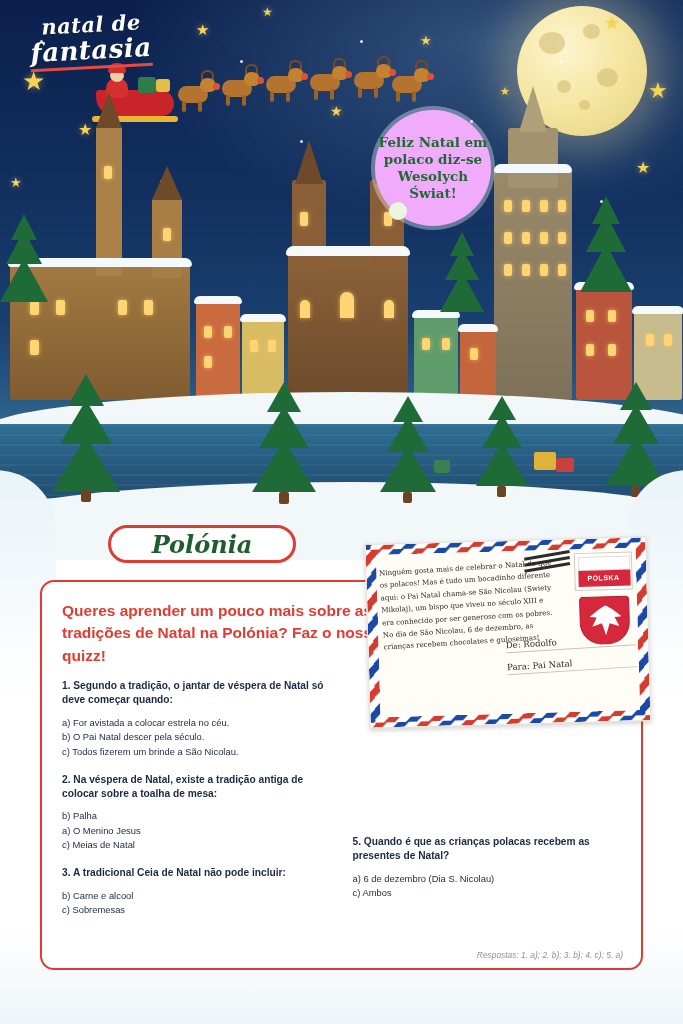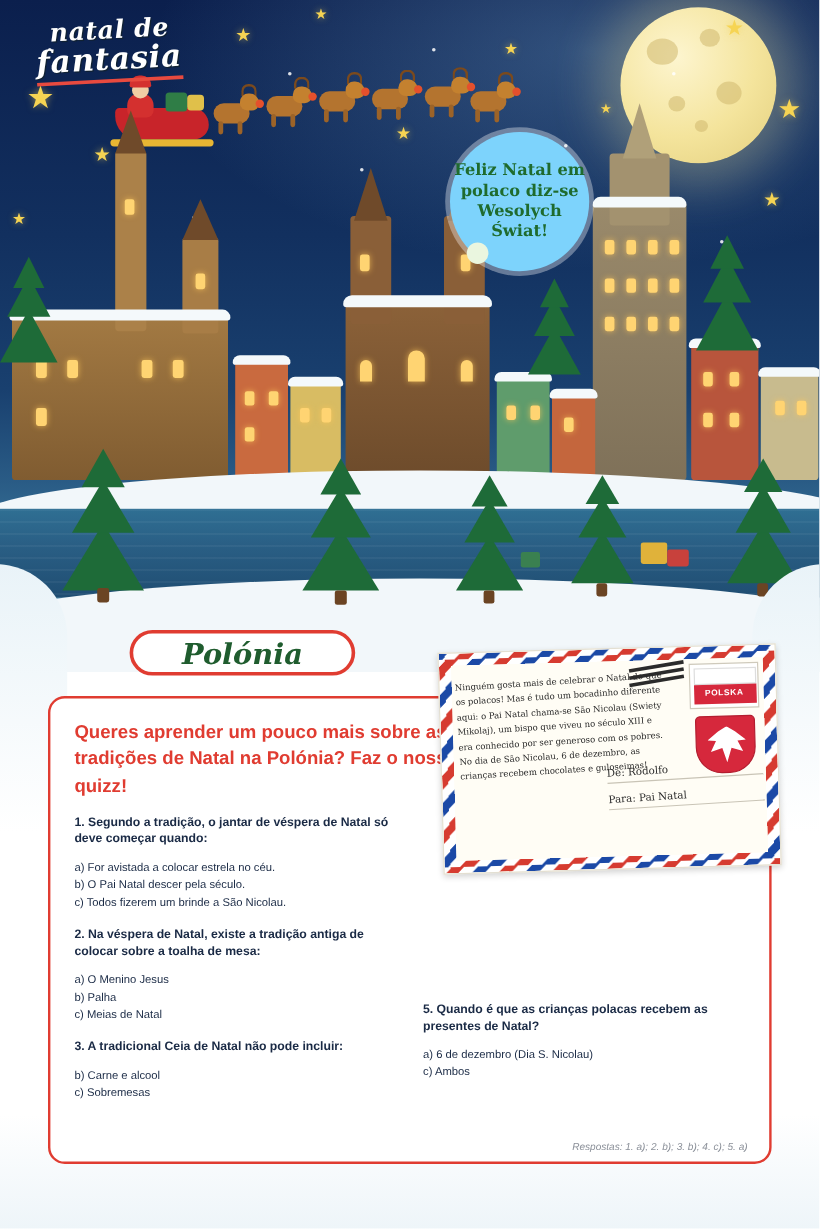--- a/index.html
+++ b/index.html
@@ -119,21 +119,21 @@
     position:absolute; left: 16px; top: 12px; width: 150px; height: 62px;
     color:#ffffff; text-align:center;
   }
   .logo .l1 { font-family:"DejaVu Serif", serif; font-style:italic; font-weight:bold; font-size:21px; letter-spacing:.5px; transform: rotate(-3deg); text-shadow: 1px 1px 0 #123; }
   .logo .l2 { font-family:"DejaVu Serif", serif; font-style:italic; font-weight:bold; font-size:26px; letter-spacing:.5px; margin-top:-2px; transform: rotate(-3deg); text-shadow: 1px 1px 0 #123; }
   .logo .l2 span{ border-bottom:3px solid #e84a3f; padding-bottom:1px; }
 
   
   .bubble {
     position:absolute; left: 375px; top: 110px; width: 116px; height: 116px;
-    background: #7dd3fc; border-radius: 50%;
+    background: #f0abfc; border-radius: 50%;
     color: #1f6b2e; text-align:center;
     display:flex; align-items:center; justify-content:center;
     box-shadow: 0 0 0 4px rgba(255,255,255,0.35);
   }
   .bubble .txt{ font-weight:bold; font-size:13.5px; line-height:1.25; font-family:"DejaVu Serif", serif; }
   .bubble:after{
     content:""; position:absolute; left: 14px; bottom: 6px;
     width: 18px; height: 18px; background:#eaf6df; border-radius:50%;
   }
 
@@ -501,22 +501,22 @@
 
         <div class="q">
           <div class="qt">1. Segundo a tradição, o jantar de véspera de Natal só deve começar quando:</div>
           <div class="opt">a) For avistada a colocar estrela no céu.</div>
           <div class="opt">b) O Pai Natal descer pela século.</div>
           <div class="opt">c) Todos fizerem um brinde a São Nicolau.</div>
         </div>
 
         <div class="q">
           <div class="qt">2. Na véspera de Natal, existe a tradição antiga de colocar sobre a toalha de mesa:</div>
+          <div class="opt">b) Palha</div>
           <div class="opt">a) O Menino Jesus</div>
-          <div class="opt">b) Palha</div>
           <div class="opt">c) Meias de Natal</div>
         </div>
 
         <div class="q">
           <div class="qt">3. A tradicional Ceia de Natal não pode incluir:</div>
           <div class="opt">b) Carne e alcool</div>
           <div class="opt">c) Sobremesas</div>
         </div>
 
       </div>

